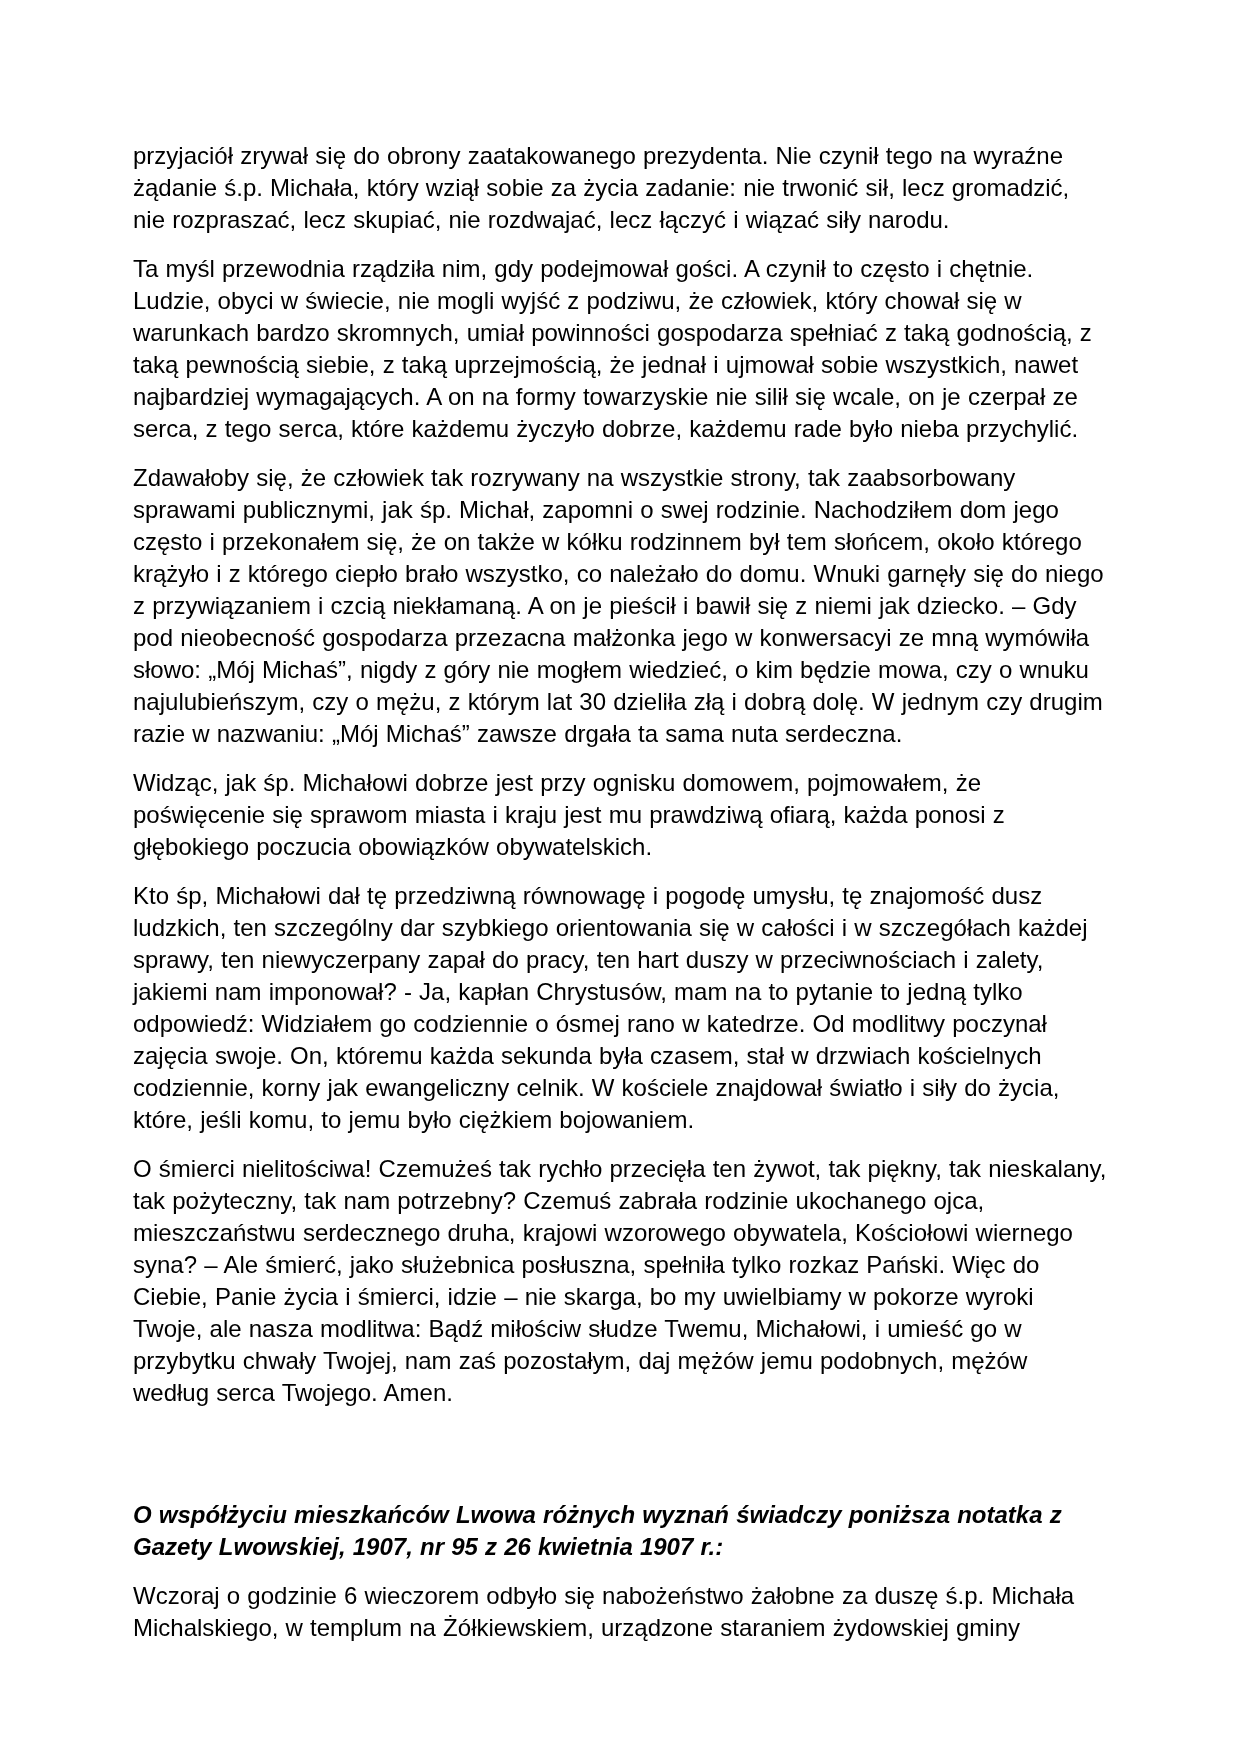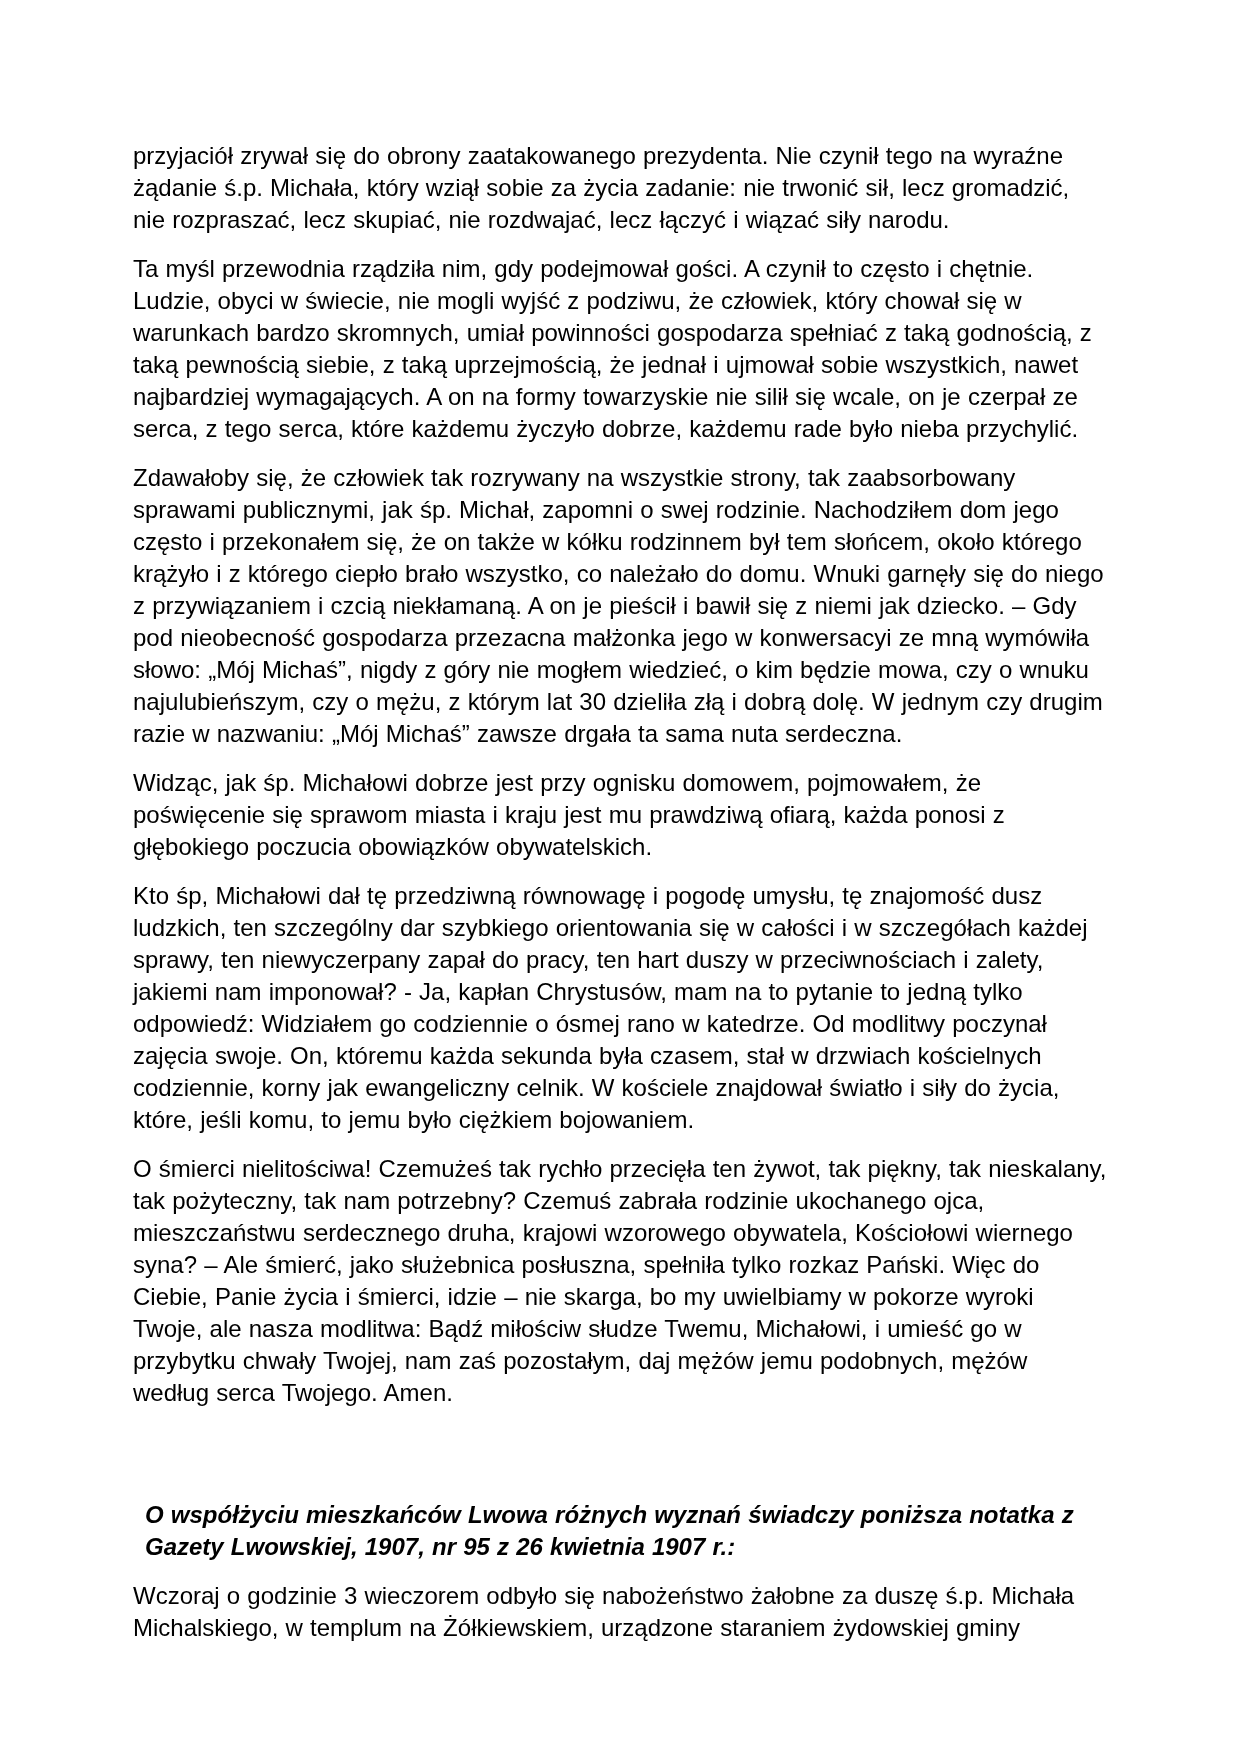--- a/index.html
+++ b/index.html
@@ -27,28 +27,27 @@
     font-size: 24px;
     line-height: 32px;
     font-weight: 400;
     text-align: left;
     word-spacing: 0.5px;
   }
   .page p.heading {
     margin-top: 90px;
     font-weight: 700;
     font-style: italic;
-    margin-left: 12px;
   }
 </style>
 </head>
 <body>
 
 <div class="page">
   <p>przyjaciół zrywał się do obrony zaatakowanego prezydenta. Nie czynił tego na wyraźne żądanie ś.p. Michała, który wziął sobie za życia zadanie: nie trwonić sił, lecz gromadzić, nie rozpraszać, lecz skupiać, nie rozdwajać, lecz łączyć i wiązać siły narodu.</p>
   <p>Ta myśl przewodnia rządziła nim, gdy podejmował gości. A czynił to często i chętnie. Ludzie, obyci w świecie, nie mogli wyjść z podziwu, że człowiek, który chował się w warunkach bardzo skromnych, umiał powinności gospodarza spełniać z taką godnością, z taką pewnością siebie, z taką uprzejmością, że jednał i ujmował sobie wszystkich, nawet najbardziej wymagających. A on na formy towarzyskie nie silił się wcale, on je czerpał ze serca, z tego serca, które każdemu życzyło dobrze, każdemu rade było nieba przychylić.</p>
   <p>Zdawałoby się, że człowiek tak rozrywany na wszystkie strony, tak zaabsorbowany sprawami publicznymi, jak śp. Michał, zapomni o swej rodzinie. Nachodziłem dom jego często i przekonałem się, że on także w kółku rodzinnem był tem słońcem, około którego krążyło i z którego ciepło brało wszystko, co należało do domu. Wnuki garnęły się do niego z przywiązaniem i czcią niekłamaną. A on je pieścił i bawił się z niemi jak dziecko. – Gdy pod nieobecność gospodarza przezacna małżonka jego w konwersacyi ze mną wymówiła słowo: „Mój Michaś”, nigdy z góry nie mogłem wiedzieć, o kim będzie mowa, czy o wnuku najulubieńszym, czy o mężu, z którym lat 30 dzieliła złą i dobrą dolę. W jednym czy drugim razie w nazwaniu: „Mój Michaś” zawsze drgała ta sama nuta serdeczna.</p>
   <p>Widząc, jak śp. Michałowi dobrze jest przy ognisku domowem, pojmowałem, że poświęcenie się sprawom miasta i kraju jest mu prawdziwą ofiarą, każda ponosi z głębokiego poczucia obowiązków obywatelskich.</p>
   <p>Kto śp, Michałowi dał tę przedziwną równowagę i pogodę umysłu, tę znajomość dusz ludzkich, ten szczególny dar szybkiego orientowania się w całości i w szczegółach każdej sprawy, ten niewyczerpany zapał do pracy, ten hart duszy w przeciwnościach i zalety, jakiemi nam imponował? - Ja, kapłan Chrystusów, mam na to pytanie to jedną tylko odpowiedź: Widziałem go codziennie o ósmej rano w katedrze. Od modlitwy poczynał zajęcia swoje. On, któremu każda sekunda była czasem, stał w drzwiach kościelnych codziennie, korny jak ewangeliczny celnik. W kościele znajdował światło i siły do życia, które, jeśli komu, to jemu było ciężkiem bojowaniem.</p>
   <p>O śmierci nielitościwa! Czemużeś tak rychło przecięła ten żywot, tak piękny, tak nieskalany, tak pożyteczny, tak nam potrzebny? Czemuś zabrała rodzinie ukochanego ojca, mieszczaństwu serdecznego druha, krajowi wzorowego obywatela, Kościołowi wiernego syna? – Ale śmierć, jako służebnica posłuszna, spełniła tylko rozkaz Pański. Więc do Ciebie, Panie życia i śmierci, idzie – nie skarga, bo my uwielbiamy w pokorze wyroki Twoje, ale nasza modlitwa: Bądź miłościw słudze Twemu, Michałowi, i umieść go w przybytku chwały Twojej, nam zaś pozostałym, daj mężów jemu podobnych, mężów według serca Twojego. Amen.</p>
   <p class="heading">O współżyciu mieszkańców Lwowa różnych wyznań świadczy poniższa notatka z Gazety Lwowskiej, 1907, nr 95 z 26 kwietnia 1907 r.:</p>
-  <p>Wczoraj o godzinie 3 wieczorem odbyło się nabożeństwo żałobne za duszę ś.p. Michała Michalskiego, w templum na Żółkiewskiem, urządzone staraniem żydowskiej gminy</p>
+  <p>Wczoraj o godzinie 6 wieczorem odbyło się nabożeństwo żałobne za duszę ś.p. Michała Michalskiego, w templum na Żółkiewskiem, urządzone staraniem żydowskiej gminy</p>
 </div>
 
 </body></html>

